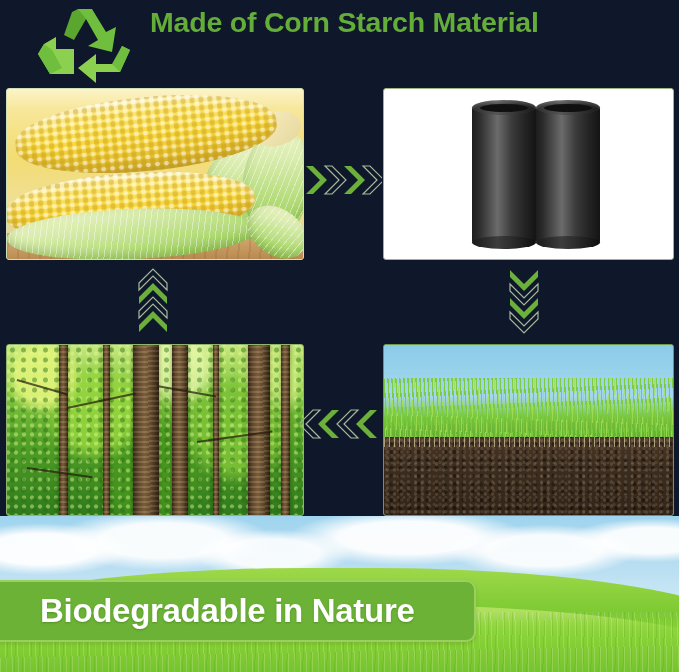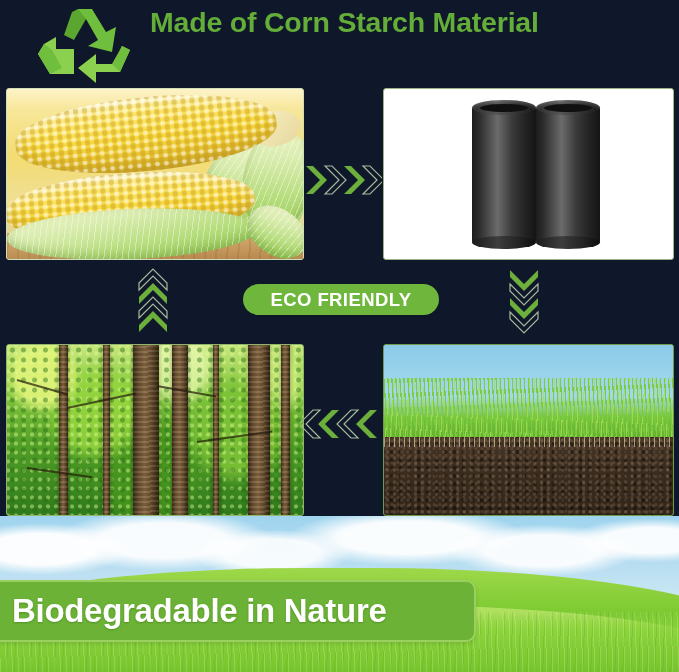--- a/index.html
+++ b/index.html
@@ -175,21 +175,21 @@
       repeating-linear-gradient(92deg, rgba(60,140,20,.16) 0 1px, rgba(60,140,20,0) 1px 8px);}
 
   .bottom-banner{
     position:absolute;left:-10px;top:580px;width:482px;height:58px;
     background:#6BB236;border:2px solid #9ad05f;
     border-radius:10px;
     display:flex;align-items:center;
     box-shadow:0 2px 4px rgba(0,0,0,.12);
   }
   .bottom-banner span{
-    margin-left:20px;color:#ffffff;font-size:33px;font-weight:bold;
+    margin-left:48px;color:#ffffff;font-size:33px;font-weight:bold;
     letter-spacing:-0.3px;
     text-shadow:0 1px 2px rgba(40,90,10,.35);
     font-family:"Liberation Sans", sans-serif;
   }
 </style>
 </head>
 <body>
 
 <div id="stage">
 
@@ -252,23 +252,20 @@
 
   <div class="chev-col arrows-up">
     <svg class="chev" width="40" height="70" viewBox="0 0 40 70" aria-hidden="true">
       <path d="M6 17 L20 3 L34 17 L34 24 L20 10 L6 24 Z" fill="none" stroke="#A8B89A" stroke-width="1.2"></path>
       <path d="M6 31 L20 17 L34 31 L34 38 L20 24 L6 38 Z" fill="#6CAF3B"></path>
       <path d="M6 45 L20 31 L34 45 L34 52 L20 38 L6 52 Z" fill="none" stroke="#A8B89A" stroke-width="1.2"></path>
       <path d="M6 59 L20 45 L34 59 L34 66 L20 52 L6 66 Z" fill="#6CAF3B"></path>
     </svg>
   </div>
 
-  <div class="eco-badge">
-    <span>ECO FRIENDLY</span>
-  </div>
 
   <div class="chev-col arrows-down">
     <svg class="chev" width="40" height="70" viewBox="0 0 40 70" aria-hidden="true">
       <path d="M6 4 L20 18 L34 4 L34 11 L20 25 L6 11 Z" fill="#6CAF3B"></path>
       <path d="M6 18 L20 32 L34 18 L34 25 L20 39 L6 25 Z" fill="none" stroke="#A8B89A" stroke-width="1.2"></path>
       <path d="M6 32 L20 46 L34 32 L34 39 L20 53 L6 39 Z" fill="#6CAF3B"></path>
       <path d="M6 46 L20 60 L34 46 L34 53 L20 67 L6 53 Z" fill="none" stroke="#A8B89A" stroke-width="1.2"></path>
     </svg>
   </div>
 

